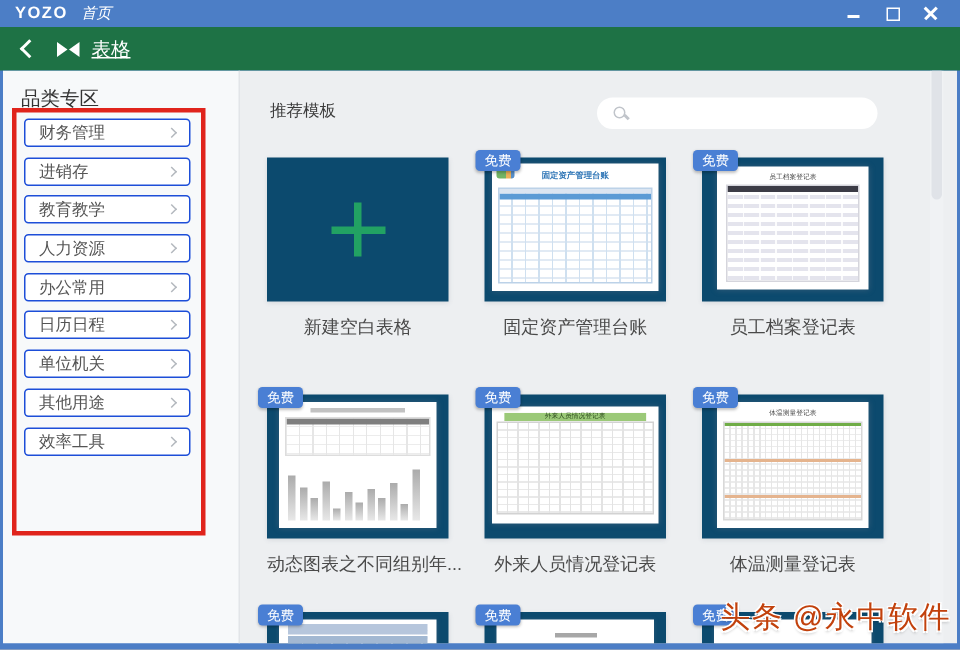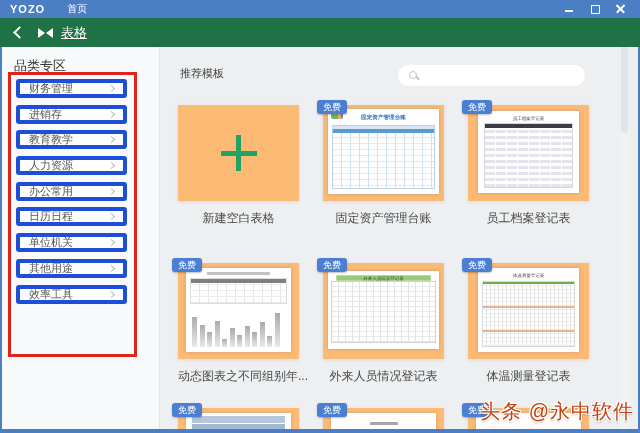--- a/index.html
+++ b/index.html
@@ -3,21 +3,21 @@
 <meta charset="utf-8">
 <style>
   * { margin:0; padding:0; box-sizing:border-box; }
   body { font-family:"Liberation Sans", sans-serif; background:#888; }
   .window { position:relative; width:640px; height:433px; background:#4c7ec6; overflow:hidden; }
 
   
   .titlebar { position:absolute; top:0; left:0; right:0; height:18px; background:#4c7ec6;
               display:flex; align-items:center; padding:0 10px; color:#fff; }
   .brand { font-size:11px; font-weight:bold; letter-spacing:1px; }
-  .tb-tab { font-size:10px; margin-left:22px; }
+  .tb-tab { font-size:10px; margin-left:9px;font-style:italic; }
   .win-ctls { margin-left:auto; display:flex; align-items:center; gap:16px; padding-right:4px; }
   .ctl { width:10px; height:10px; position:relative; cursor:pointer; }
   .ctl-min::after { content:""; position:absolute; left:1px; right:1px; top:6px; height:2px; background:#fff; }
   .ctl-max::after { content:""; position:absolute; left:1px; top:1px; width:7px; height:7px; border:1px solid #fff; }
   .ctl-close::before, .ctl-close::after { content:""; position:absolute; left:-1px; top:4px; width:11px; height:1.6px; background:#fff; }
   .ctl-close::before { transform:rotate(45deg); } .ctl-close::after { transform:rotate(-45deg); }
 
   
   .toolbar { position:absolute; top:18px; left:0; right:0; height:29px; background:#1e7245;
              display:flex; align-items:center; color:#fff; }
@@ -28,41 +28,41 @@
   .tri-l { width:0; height:0; border-top:5px solid transparent; border-bottom:5px solid transparent; border-right:7px solid #fff; margin-left:1px; }
   .tb-title { font-size:13px; margin-left:8px;text-decoration:underline; }
 
   
   .app-body { position:absolute; top:47px; left:2px; right:2px; bottom:4px; display:flex; overflow:hidden; }
 
   
   .sidebar { width:158px; flex:none; background:#f7f9fa; border-right:1px solid #e2e5e8; position:relative; }
   .side-heading { position:absolute; top:10px; left:12px; font-size:13px; color:#333; }
   .side-items { position:absolute; top:32px; left:14px; }
-  .side-item { width:111px; height:19px; margin-bottom:6.7px; background:#fff; border:4px solid #1d4ed8;
+  .side-item { width:111px; height:19px; margin-bottom:6.7px; background:#fff; border:1px solid #1d4ed8;
                border-radius:3px; display:flex; align-items:center; padding:0 9px; cursor:pointer; }
   .side-item-label { font-size:11px; color:#555; }
   .chev-right { margin-left:auto; width:5px; height:5px; border-right:1.4px solid #b3b8be; border-top:1.4px solid #b3b8be; transform:rotate(45deg); }
   .annotation { position:absolute; left:6px; top:25px; width:129px; height:285px; border:3px solid #e0241c; z-index:6; pointer-events:none; }
 
   
   .main { flex:1; background:#edeff1; position:relative; overflow:hidden; }
   .section-title { position:absolute; left:20px; top:19px; font-size:11px; color:#3c3c3c; }
   .search { position:absolute; left:238px; top:18px; width:187px; height:21px; background:#fff; border-radius:11px;
             display:flex; align-items:center; padding-left:11px; cursor:text; }
   .mag { position:relative; width:10px; height:10px; }
   .mag::before { content:""; position:absolute; left:0; top:0; width:6px; height:6px; border:1.5px solid #c0c4ca; border-radius:50%; }
   .mag::after { content:""; position:absolute; left:6.5px; top:6.5px; width:3.5px; height:1.5px; background:#c0c4ca; transform:rotate(45deg); }
 
   
   .card { position:absolute; width:121px; cursor:pointer; }
   .c0{left:18px;top:58px;} .c1{left:163px;top:58px;} .c2{left:308px;top:58px;}
   .c3{left:18px;top:216px;} .c4{left:163px;top:216px;} .c5{left:308px;top:216px;}
   .c6{left:18px;top:361px;} .c7{left:163px;top:361px;} .c8{left:308px;top:361px;}
-  .thumb { position:relative; height:96px; background:#fdba74; box-shadow:0 1px 3px rgba(90,100,120,.15); }
+  .thumb { position:relative; height:96px; background:#0c4a6e; box-shadow:0 1px 3px rgba(90,100,120,.15); }
   .card-label { margin-top:9px; text-align:center; font-size:12px; color:#4a4a4a; white-space:nowrap; }
   .badge { position:absolute; top:-5px; left:-6px; background:#4a7fd4; color:#fff; font-size:9px; line-height:14px;
            padding:0 6px; border-radius:3px; box-shadow:0 1px 2px rgba(0,0,0,.25); z-index:3; }
 
   .plus-wrap { position:absolute; left:50%; top:50%; width:36px; height:36px; transform:translate(-50%,-50%); }
   .plus-wrap::before { content:""; position:absolute; left:0; top:15.5px; width:36px; height:5px; background:#22a263; }
   .plus-wrap::after { content:""; position:absolute; left:15.5px; top:0; width:5px; height:36px; background:#22a263; }
 
   .sheet { position:absolute; background:#fff; box-shadow:0 0 4px rgba(110,120,140,.4); }
   .s-full { inset:4px 5px 7px 5px; }

